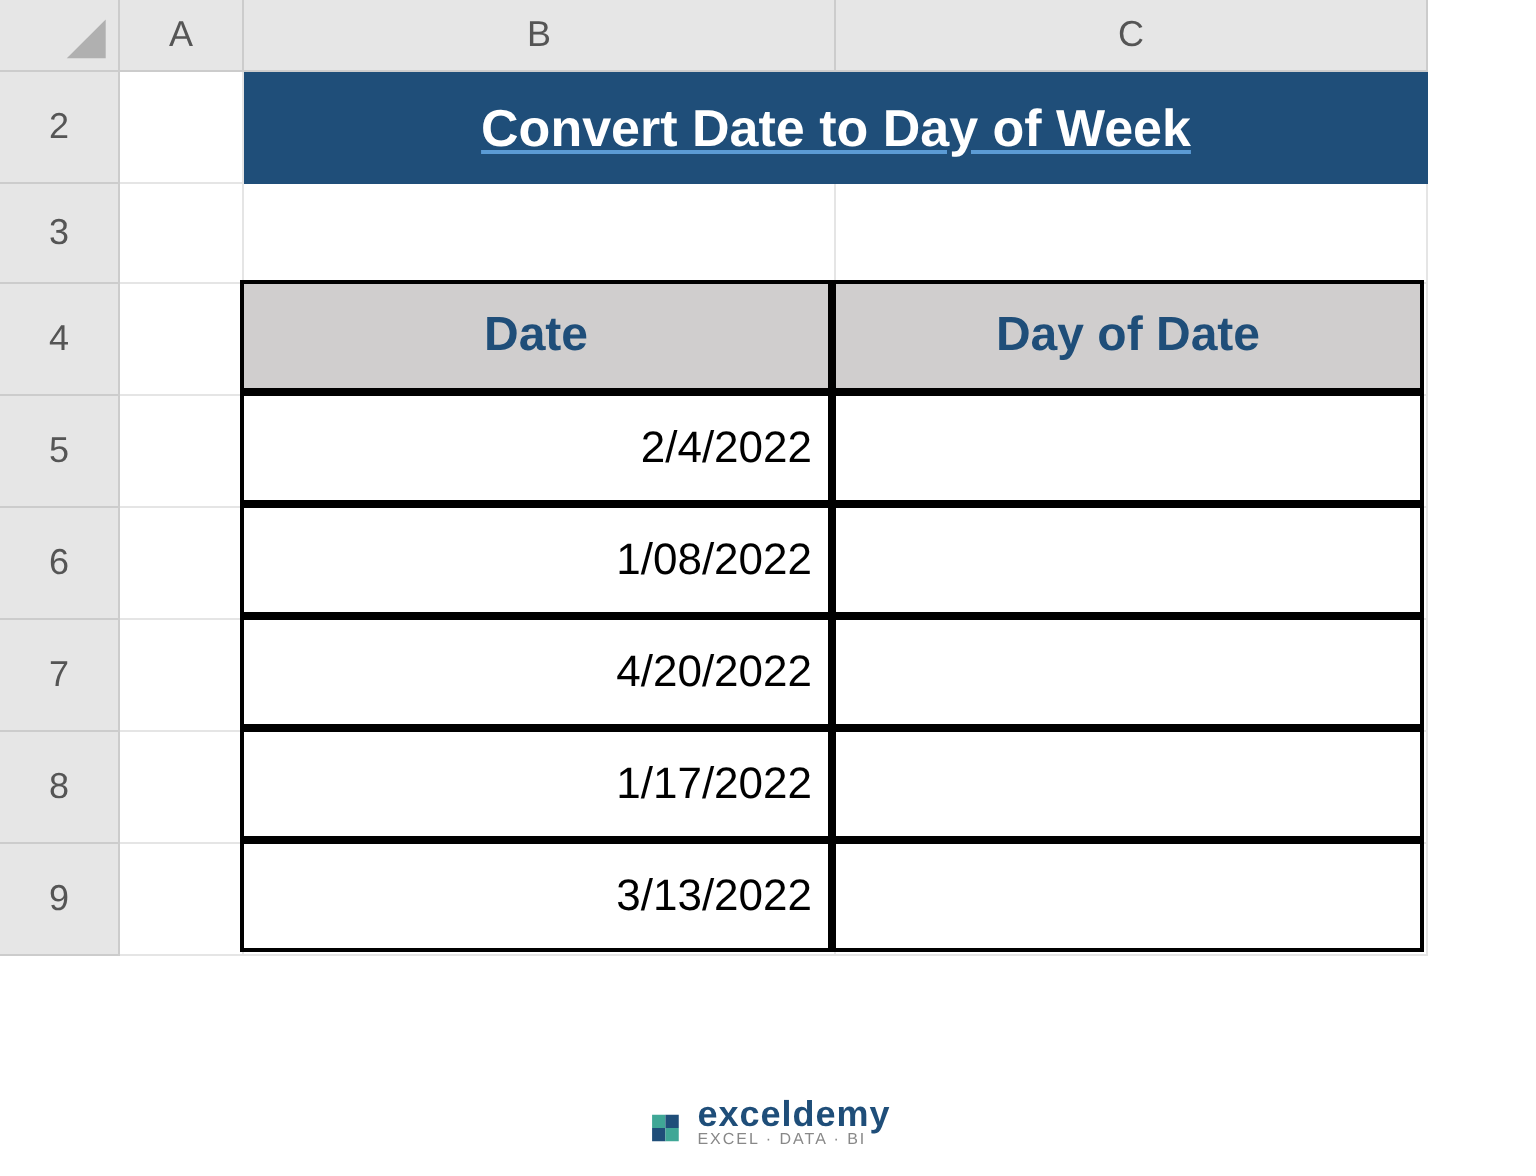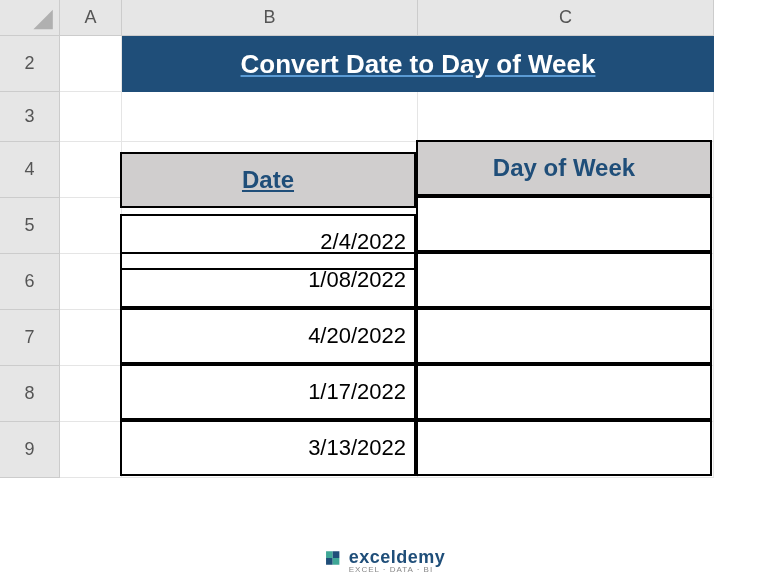--- a/index.html
+++ b/index.html
@@ -91,21 +91,21 @@
   }
   .empty-data-cell {
     border: 2px solid #000;
   }
   .logo {
     position: absolute;
     bottom: 14px;
     left: 50%;
     transform: translateX(-50%);
     display: flex;
-    align-items: flex-start;
+    align-items: flex-end;
     gap: 6px;
     color: #1f4e79;
   }
   .logo-mark {
     width: 20px; height: 20px;
   }
   .logo-text { font-size: 18px; font-weight: 600; letter-spacing: 0.5px; }
   .logo-sub { font-size: 8px; color: #888; letter-spacing: 1px; }
   .logo-stack { display: flex; flex-direction: column; line-height: 1; }
   .fade-bottom {
@@ -159,23 +159,23 @@
     <div class="cell " style="left: 0px; top: 274px; width: 62px; height: 56px;"></div>
     <div class="cell " style="left: 62px; top: 274px; width: 296px; height: 56px;"></div>
     <div class="cell " style="left: 358px; top: 274px; width: 296px; height: 56px;"></div>
     <div class="cell " style="left: 0px; top: 330px; width: 62px; height: 56px;"></div>
     <div class="cell " style="left: 62px; top: 330px; width: 296px; height: 56px;"></div>
     <div class="cell " style="left: 358px; top: 330px; width: 296px; height: 56px;"></div>
     <div class="cell " style="left: 0px; top: 386px; width: 62px; height: 56px;"></div>
     <div class="cell " style="left: 62px; top: 386px; width: 296px; height: 56px;"></div>
     <div class="cell " style="left: 358px; top: 386px; width: 296px; height: 56px;"></div>
     <div class="cell title-cell" style="left: 62px; top: 0px; width: 592px; height: 56px;">Convert Date to Day of Week</div>
-    <div class="cell header-cell" style="left: 62px; top: 118px; width: 296px; height: 56px; margin-left: -2px; margin-top: -2px; text-decoration: underline;">Date</div>
-    <div class="cell header-cell" style="left: 358px; top: 106px; width: 296px; height: 56px; margin-left: -2px; margin-top: -2px;">Day of Week</div>
-    <div class="cell data-cell" style="left: 62px; top: 180px; width: 296px; height: 56px; margin-left: -2px; margin-top: -2px;">2/4/2022</div>
+    <div class="cell header-cell" style="left: 62px; top: 106px; width: 296px; height: 56px; margin-left: -2px; margin-top: -2px;">Date</div>
+    <div class="cell header-cell" style="left: 358px; top: 106px; width: 296px; height: 56px; margin-left: -2px; margin-top: -2px;">Day of Date</div>
+    <div class="cell data-cell" style="left: 62px; top: 162px; width: 296px; height: 56px; margin-left: -2px; margin-top: -2px;">2/4/2022</div>
     <div class="cell empty-data-cell" style="left: 358px; top: 162px; width: 296px; height: 56px; margin-left: -2px; margin-top: -2px;"></div>
     <div class="cell data-cell" style="left: 62px; top: 218px; width: 296px; height: 56px; margin-left: -2px; margin-top: -2px;">1/08/2022</div>
     <div class="cell empty-data-cell" style="left: 358px; top: 218px; width: 296px; height: 56px; margin-left: -2px; margin-top: -2px;"></div>
     <div class="cell data-cell" style="left: 62px; top: 274px; width: 296px; height: 56px; margin-left: -2px; margin-top: -2px;">4/20/2022</div>
     <div class="cell empty-data-cell" style="left: 358px; top: 274px; width: 296px; height: 56px; margin-left: -2px; margin-top: -2px;"></div>
     <div class="cell data-cell" style="left: 62px; top: 330px; width: 296px; height: 56px; margin-left: -2px; margin-top: -2px;">1/17/2022</div>
     <div class="cell empty-data-cell" style="left: 358px; top: 330px; width: 296px; height: 56px; margin-left: -2px; margin-top: -2px;"></div>
     <div class="cell data-cell" style="left: 62px; top: 386px; width: 296px; height: 56px; margin-left: -2px; margin-top: -2px;">3/13/2022</div>
     <div class="cell empty-data-cell" style="left: 358px; top: 386px; width: 296px; height: 56px; margin-left: -2px; margin-top: -2px;"></div>
   </div>

